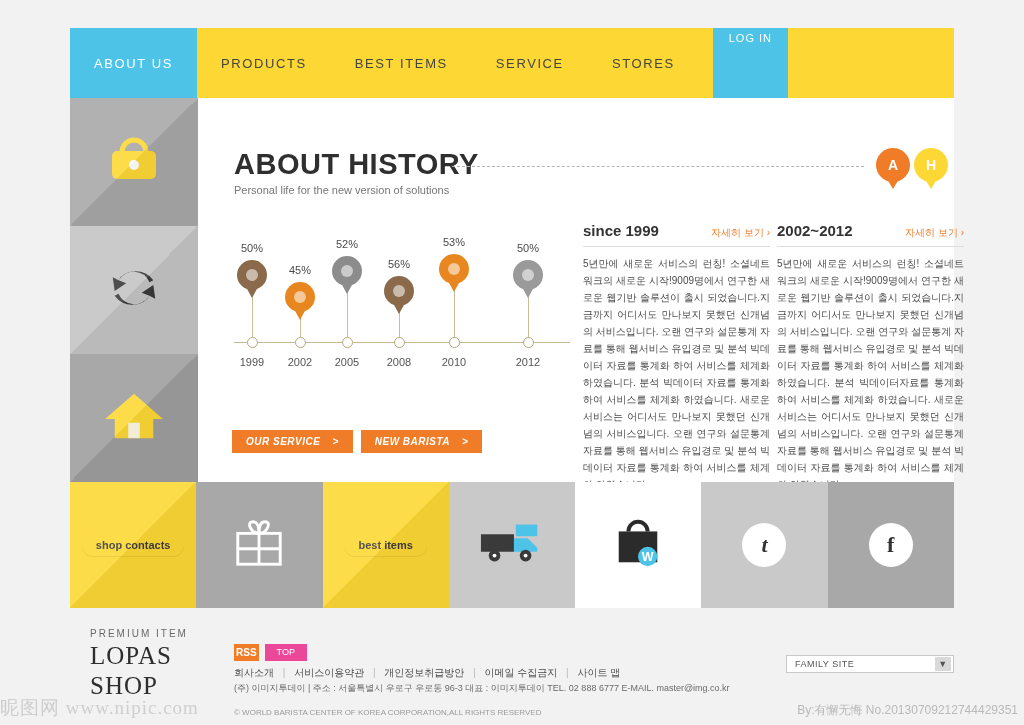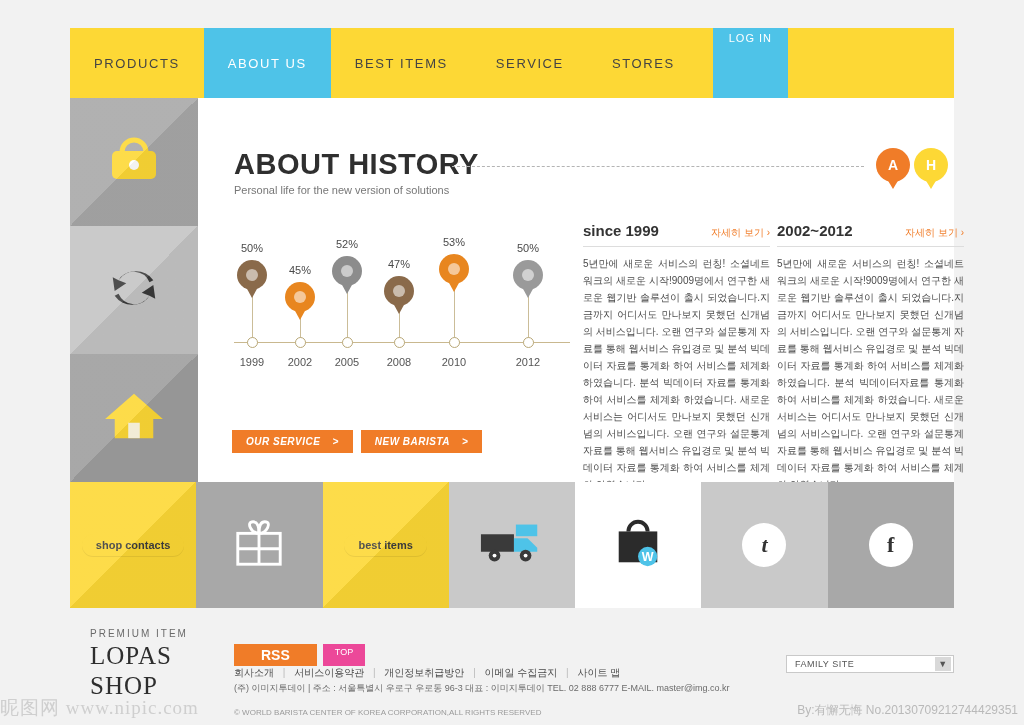--- a/index.html
+++ b/index.html
@@ -166,21 +166,21 @@
 
   
   .footer { position: absolute; left: 0; top: 608px; width: 1024px; height: 117px; background: #f2f2f2; }
   .footer-brand { position: absolute; left: 90px; top: 20px; }
   .fb-premium { font-size: 10px; letter-spacing: 2px; color: #6a6a6a; }
   .fb-name {
     font-family: "Liberation Serif", serif; font-size: 25px; color: #2e2e2e;
     line-height: 26px; letter-spacing: 1px; margin-top: 4px;
   }
   .tag-row { position: absolute; left: 234px; top: 36px; display: flex; gap: 6px; }
-  .tag-rss { background: #f07c28; color: #fff; font-size: 14px; font-weight: bold; padding: 3px 27px; }
+  .tag-rss { background: #f07c28; color: #fff; font-size: 10px; font-weight: bold; padding: 3px 2px; }
   .tag-top { background: #ec4899; color: #fff; font-size: 9px; font-weight: normal; padding: 3px 12px; }
   .foot-links {
     position: absolute; left: 234px; top: 58px;
     font-size: 10px; color: #4a4a4a;
   }
   .foot-links span { margin-right: 6px; }
   .foot-sep { color: #bbb; }
   .foot-addr { position: absolute; left: 234px; top: 74px; font-size: 9px; color: #6b6b6b; line-height: 13px; }
   .foot-copy { position: absolute; left: 234px; top: 100px; font-size: 8px; color: #9a9a9a; }
   .family-site {
@@ -204,22 +204,22 @@
 </style>
 </head>
 <body>
 
 <div class="page">
 
   <div class="sidebar-left"></div>
 
   <div class="header">
     <div class="nav">
+      <div class="nav-item active">ABOUT US</div>
       <div class="nav-item">PRODUCTS</div>
-      <div class="nav-item active">ABOUT US</div>
       <div class="nav-item">BEST ITEMS</div>
       <div class="nav-item">SERVICE</div>
       <div class="nav-item">STORES</div>
       <div class="login-btn">LOG IN</div>
     </div>
   </div>
 
   <div class="tile tile-bag tile-diag">
     <span>
       <svg viewBox="0 0 64 52" width="64" height="52">
@@ -290,21 +290,21 @@
         <div class="tl-pct" style="left:99px; top:10px;">52%</div>
         <div class="tl-stem" style="left:121px; top:58px; height:56px;"></div>
         <div class="tl-marker m-gray" style="left:106px; top:28px;">
             <i></i>
           </div>
         <div class="tl-dot" style="left:116px;"></div>
         <div class="tl-year" style="left:99px;">2005</div>
       </div>
 
       <div class="tl-node">
-        <div class="tl-pct" style="left:151px; top:30px;">47%</div>
+        <div class="tl-pct" style="left:151px; top:30px;">56%</div>
         <div class="tl-stem" style="left:173px; top:78px; height:36px;"></div>
         <div class="tl-marker m-brown" style="left:158px; top:48px;">
             <i></i>
           </div>
         <div class="tl-dot" style="left:168px;"></div>
         <div class="tl-year" style="left:151px;">2008</div>
       </div>
 
       <div class="tl-node">
         <div class="tl-pct" style="left:206px; top:8px;">53%</div>

